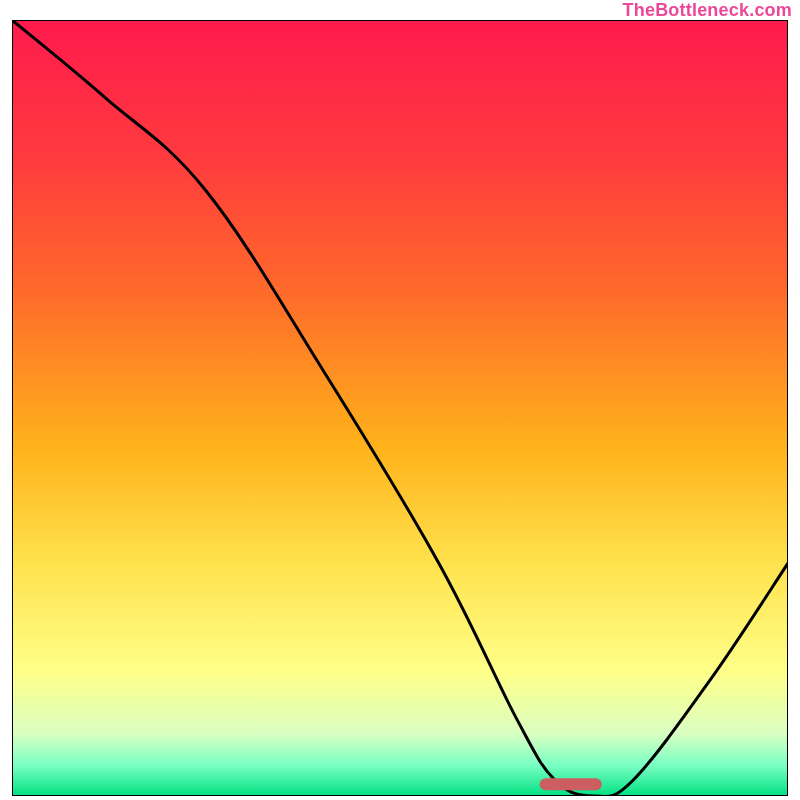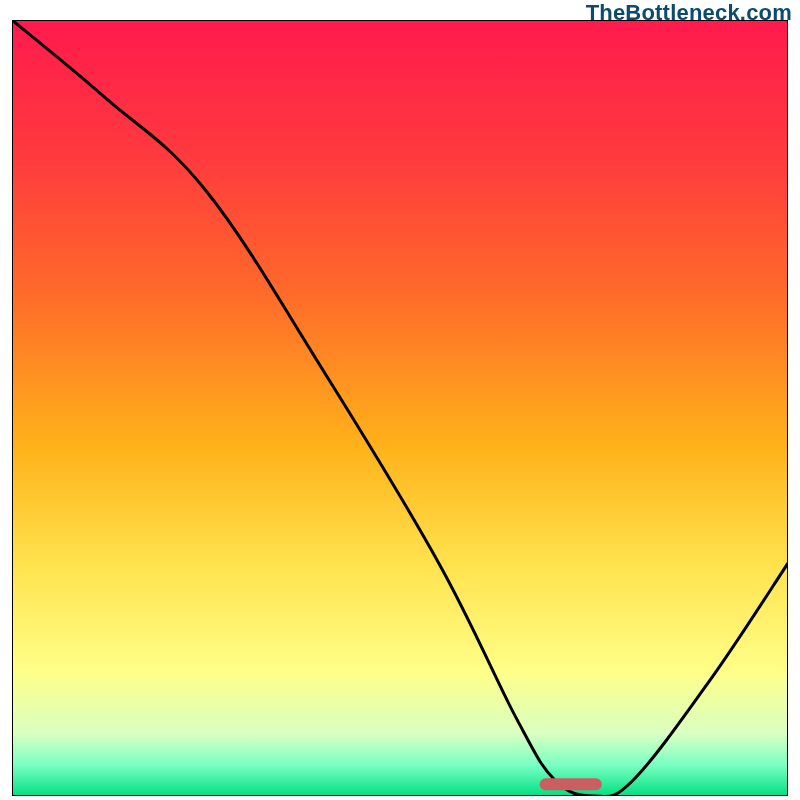--- a/index.html
+++ b/index.html
@@ -14,22 +14,22 @@
     position: relative;
     width: 800px;
     height: 800px;
   }
   .watermark {
     position: absolute;
     top: 0px;
     right: 8px;
     font-family: Arial, Helvetica, sans-serif;
     font-weight: 700;
-    font-size: 22px;
-    color: #0c4a6e;
+    font-size: 18px;
+    color: #ec4899;
     letter-spacing: 0.2px;
   }
   svg.chart {
     position: absolute;
     left: 12px;
     top: 20px;
     width: 776px;
     height: 776px;
   }
 </style>

